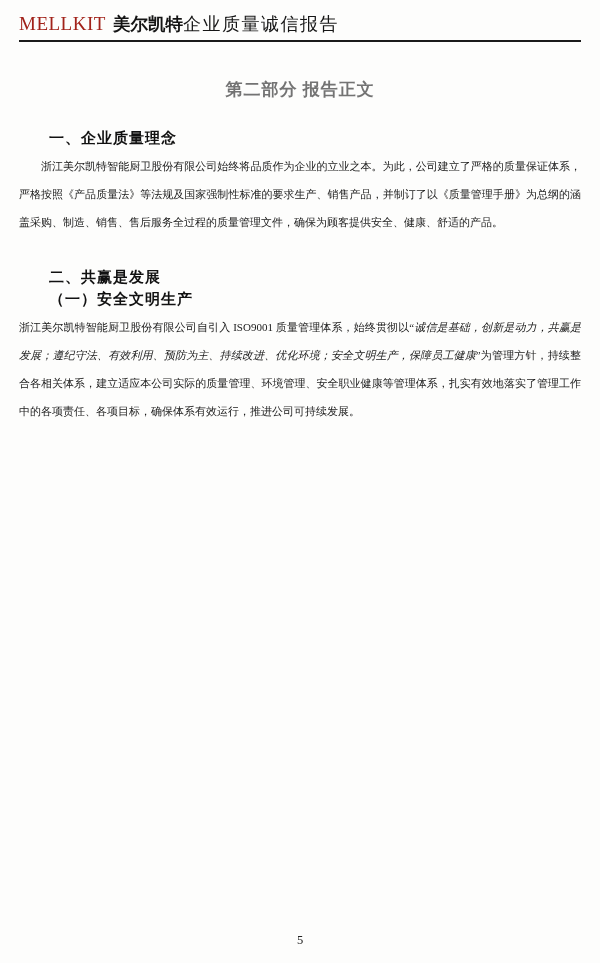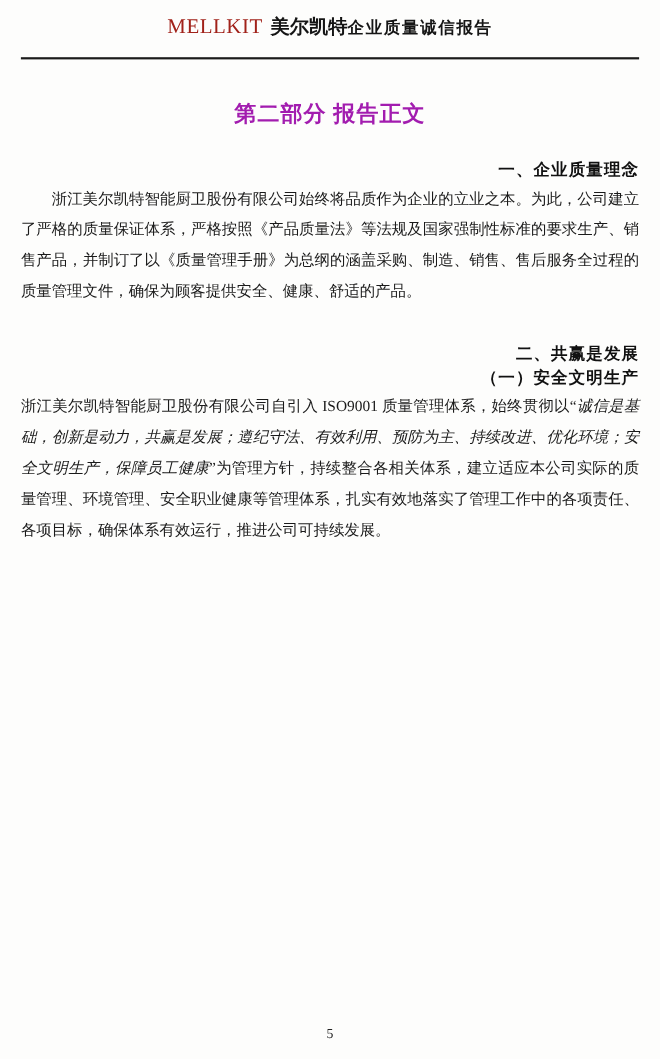--- a/index.html
+++ b/index.html
@@ -10,58 +10,57 @@
     color: #1c1c1c;
     font-family: "Liberation Serif", "DejaVu Serif", serif;
     position: relative;
     overflow: hidden;
   }
   .page { padding: 0 19px; }
 
   
   .hdr {
     display: flex;
-    justify-content: center;
+    justify-content: flex-start;
     align-items: baseline;
-    padding: 12px 0 16px;
+    padding: 12px 0 4px;
     border-bottom: 2px solid #1b1b1b;
   }
   .brand { font-size: 19px; white-space: nowrap; }
   .brand-en { font-weight: 500; letter-spacing: 0.5px; }
   .brand-cn { color: #141414; font-size: 17.5px; margin-left: 7px; font-weight: 600; }
-  .hdr-right { font-size: 15px; font-weight: 700; letter-spacing: 1.5px; color: #161616; }
+  .hdr-right { font-size: 18px; font-weight: 400; letter-spacing: 1.5px; color: #161616; }
 
   
   .doc-title {
     text-align: center;
-    font-size: 20px;
+    font-size: 17px;
     font-weight: bold;
     letter-spacing: 1px;
     margin-top: 36px;
-    color: #a21caf;
+    color: #737373;
   }
 
   
   .h-sec {
     font-family: "Liberation Sans", "DejaVu Sans", sans-serif;
     font-weight: bold;
     font-size: 15px;
     color: #111;
     text-indent: 2em;
     letter-spacing: 1px;
-    text-align: right;
   }
   .h-sec.first { margin-top: 28px; }
   .h-sec.gap-large { margin-top: 32px; }
   .h-sec.gap-small { margin-top: 3px; }
   .h-sec.gap-mid { margin-top: 15px; }
 
   
   p.body {
-    font-size: 14px;
+    font-size: 11px;
     line-height: 28px;
     text-align: justify;
     text-indent: 2em;
     margin-top: 4px;
     color: #1a1a1a;
   }
   p.body.noindent { text-indent: 0; }
   p.body.sp { margin-top: 9px; }
   .motto { font-style: italic; }
 

